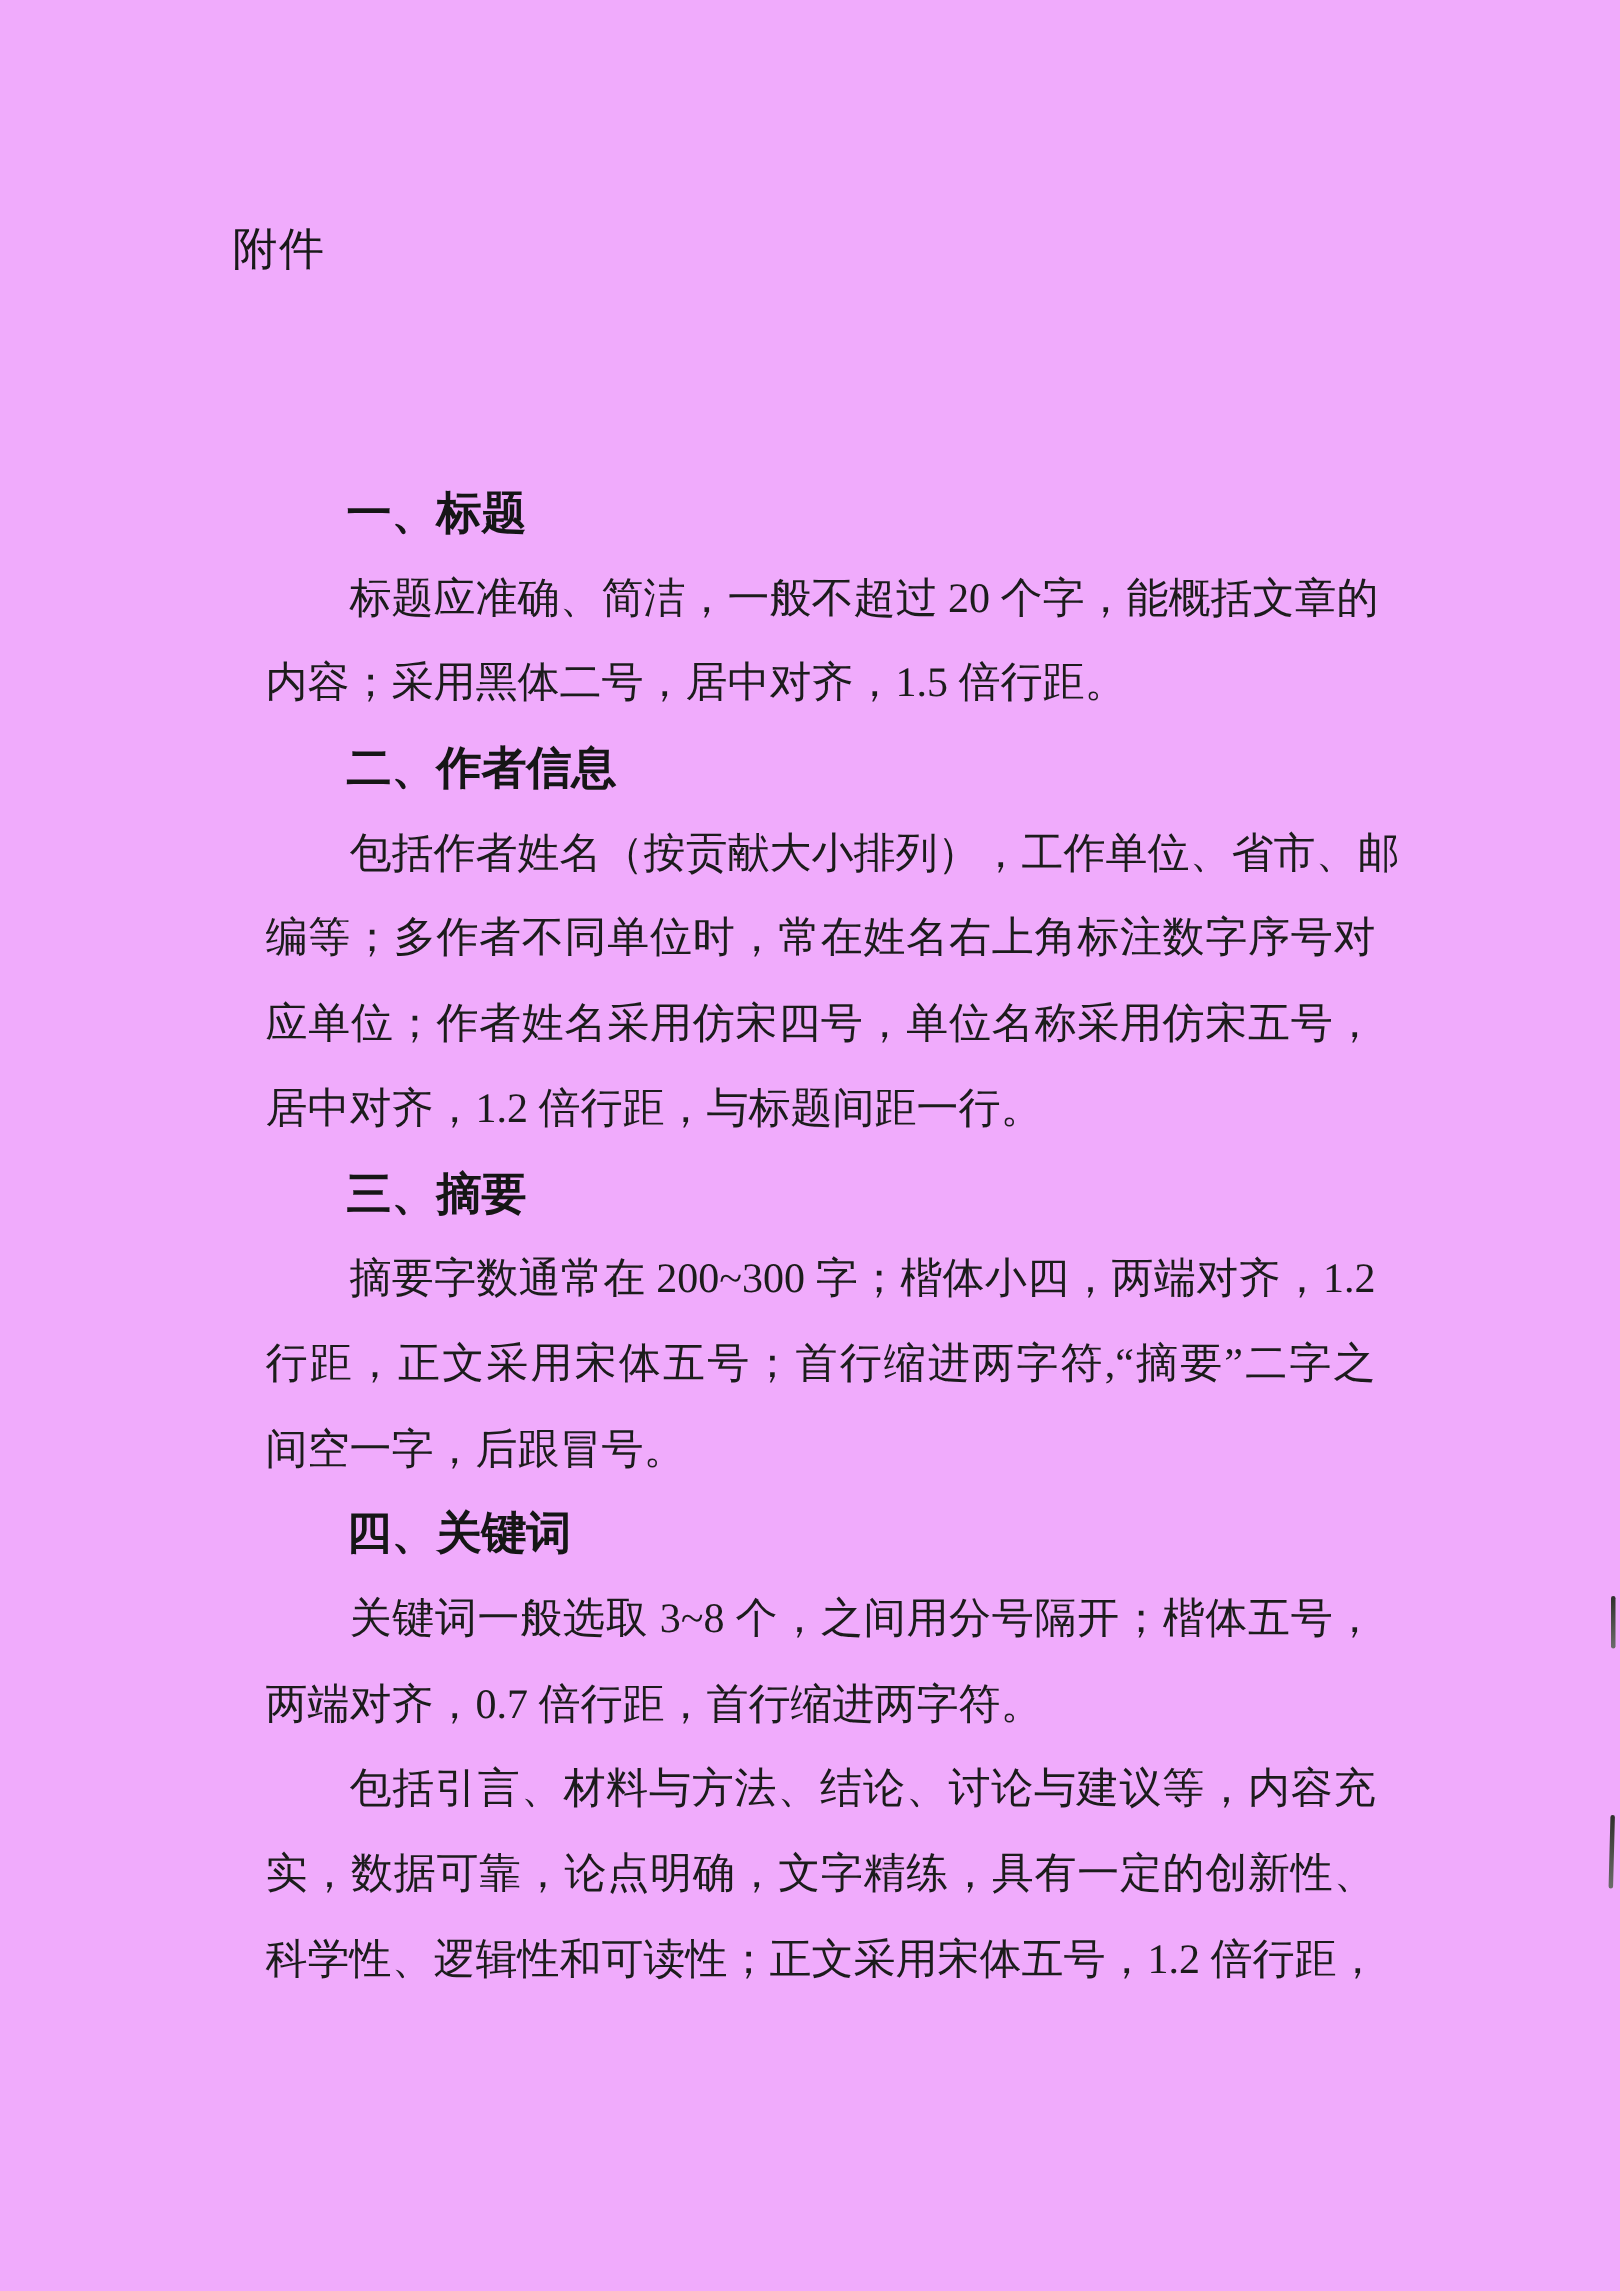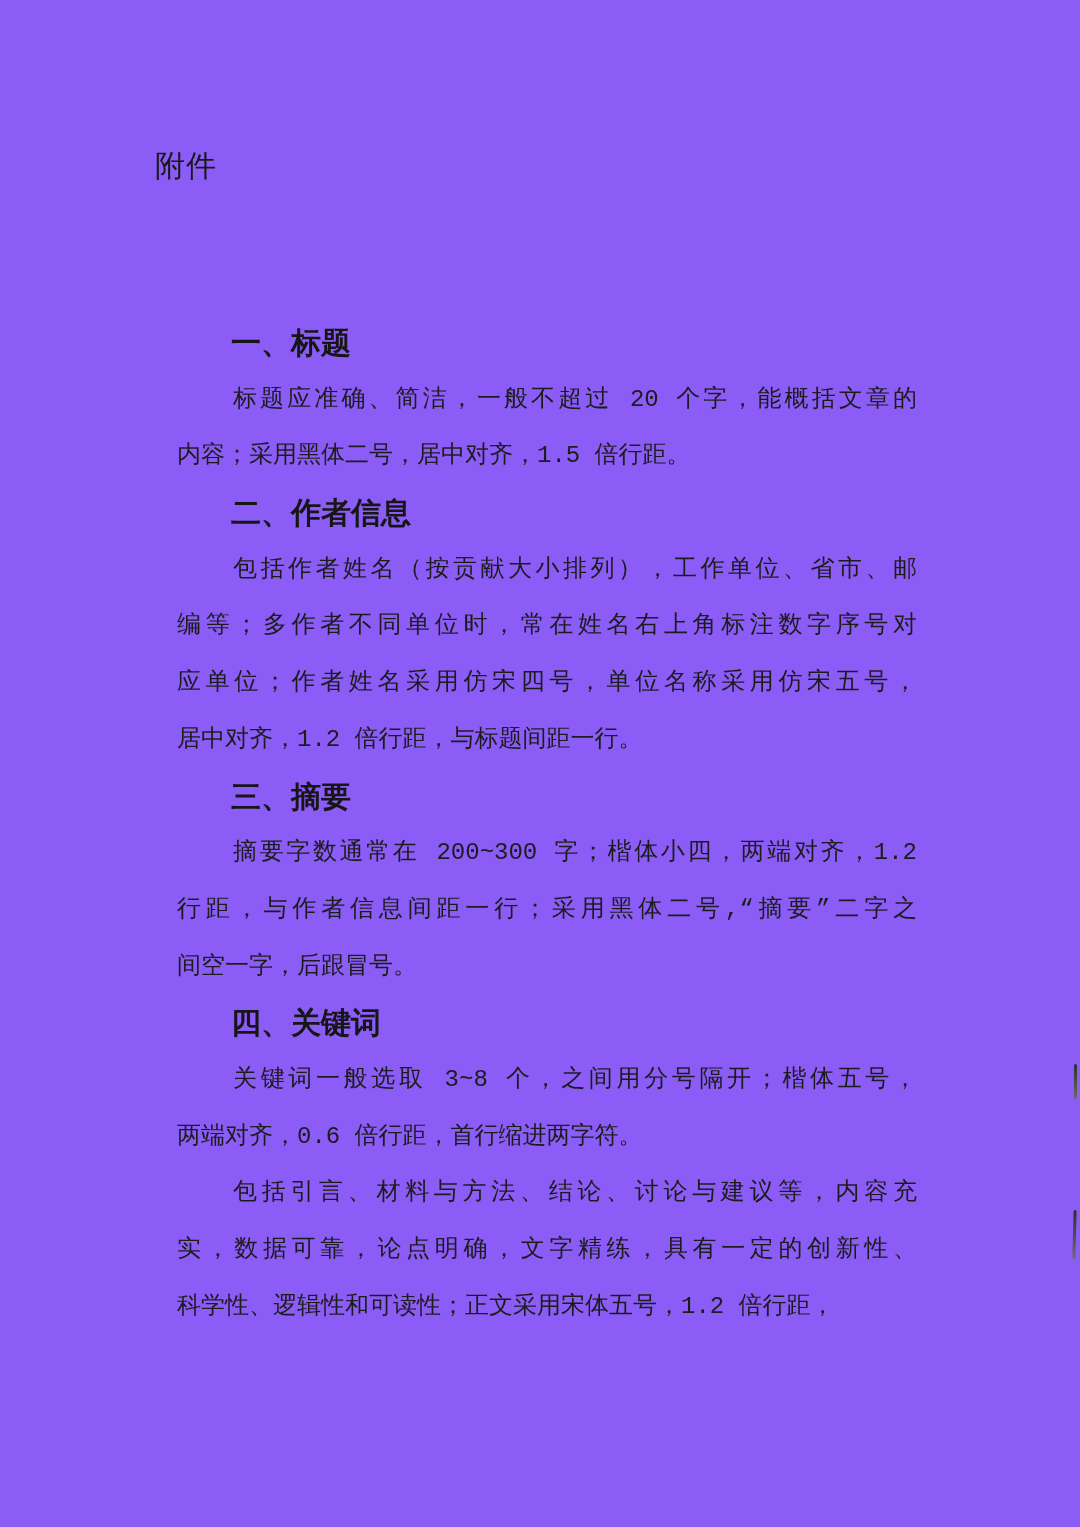--- a/index.html
+++ b/index.html
@@ -4,21 +4,21 @@
 <style>
   html, body {
     margin: 0;
     padding: 0;
     background: #ffffff;
   }
   .page {
     position: relative;
     width: 1080px;
     height: 1527px;
-    background: #8b5cf6;
+    background: #f0abfc;
     overflow: hidden;
     color: #1c1c1c;
     font-family: "Liberation Serif", "DejaVu Serif", serif;
   }
   .attachment-label {
     position: absolute;
     left: 155px;
     top: 146px;
     font-family: "Liberation Sans", "DejaVu Sans", sans-serif;
     font-size: 30px;
@@ -48,28 +48,27 @@
     font-family: "Liberation Sans", "DejaVu Sans", sans-serif;
     font-weight: 700;
     font-size: 30px;
     line-height: 56.7px;
     height: 56.7px;
     padding-left: 54px;
     color: #161616;
     white-space: nowrap;
   }
   .content .line {
-    font-size: 24px;
+    font-size: 28px;
     line-height: 56.7px;
     height: 56.7px;
     text-align: justify;
     text-align-last: justify;
     white-space: nowrap;
     color: #1c1c1c;
-    font-family: Liberation Mono, monospace;
   }
   .content .line.first {
     text-indent: 56px;
   }
   .content .line.last {
     text-align-last: left;
   }
   .scan-artifact {
     position: absolute;
     width: 3px;
@@ -91,25 +90,25 @@
       <div class="heading">一、标题</div>
       <div class="line first">标题应准确、简洁，一般不超过 20 个字，能概括文章的</div>
       <div class="line last">内容；采用黑体二号，居中对齐，1.5 倍行距。</div>
       <div class="heading">二、作者信息</div>
       <div class="line first">包括作者姓名（按贡献大小排列），工作单位、省市、邮</div>
       <div class="line">编等；多作者不同单位时，常在姓名右上角标注数字序号对</div>
       <div class="line">应单位；作者姓名采用仿宋四号，单位名称采用仿宋五号，</div>
       <div class="line last">居中对齐，1.2 倍行距，与标题间距一行。</div>
       <div class="heading">三、摘要</div>
       <div class="line first">摘要字数通常在 200~300 字；楷体小四，两端对齐，1.2</div>
-      <div class="line">行距，与作者信息间距一行；采用黑体二号,“摘要”二字之</div>
+      <div class="line">行距，正文采用宋体五号；首行缩进两字符,“摘要”二字之</div>
       <div class="line last">间空一字，后跟冒号。</div>
       <div class="heading">四、关键词</div>
       <div class="line first">关键词一般选取 3~8 个，之间用分号隔开；楷体五号，</div>
-      <div class="line last">两端对齐，0.6 倍行距，首行缩进两字符。</div>
+      <div class="line last">两端对齐，0.7 倍行距，首行缩进两字符。</div>
       <div class="line first">包括引言、材料与方法、结论、讨论与建议等，内容充</div>
       <div class="line">实，数据可靠，论点明确，文字精练，具有一定的创新性、</div>
       <div class="line last">科学性、逻辑性和可读性；正文采用宋体五号，1.2 倍行距，</div>
     </div>
 
   <div class="scan-artifact a1"></div>
   <div class="scan-artifact a2"></div>
 
 </div>
 

